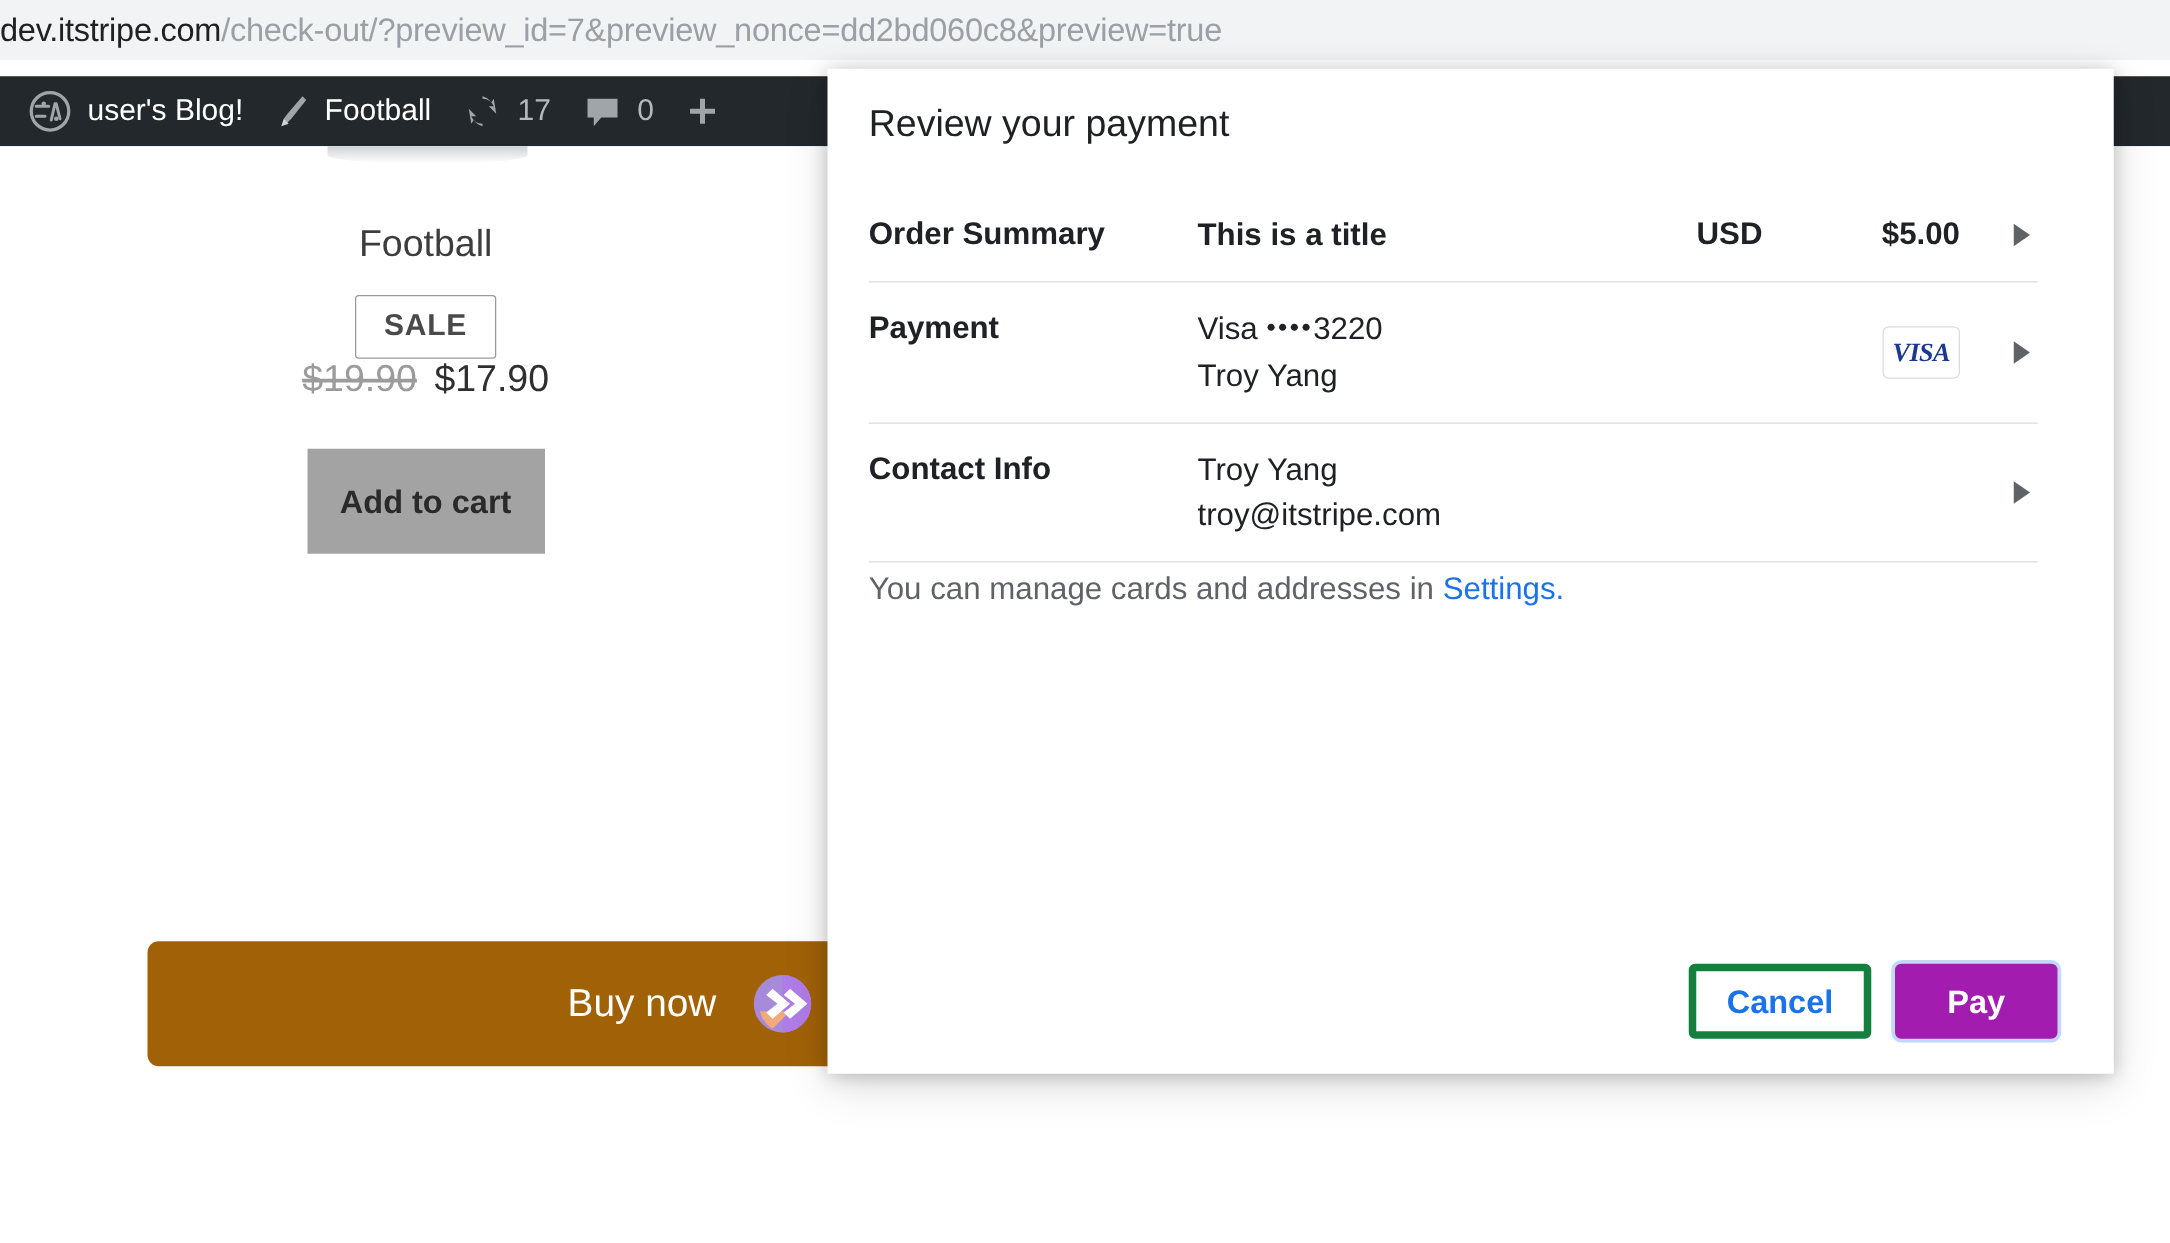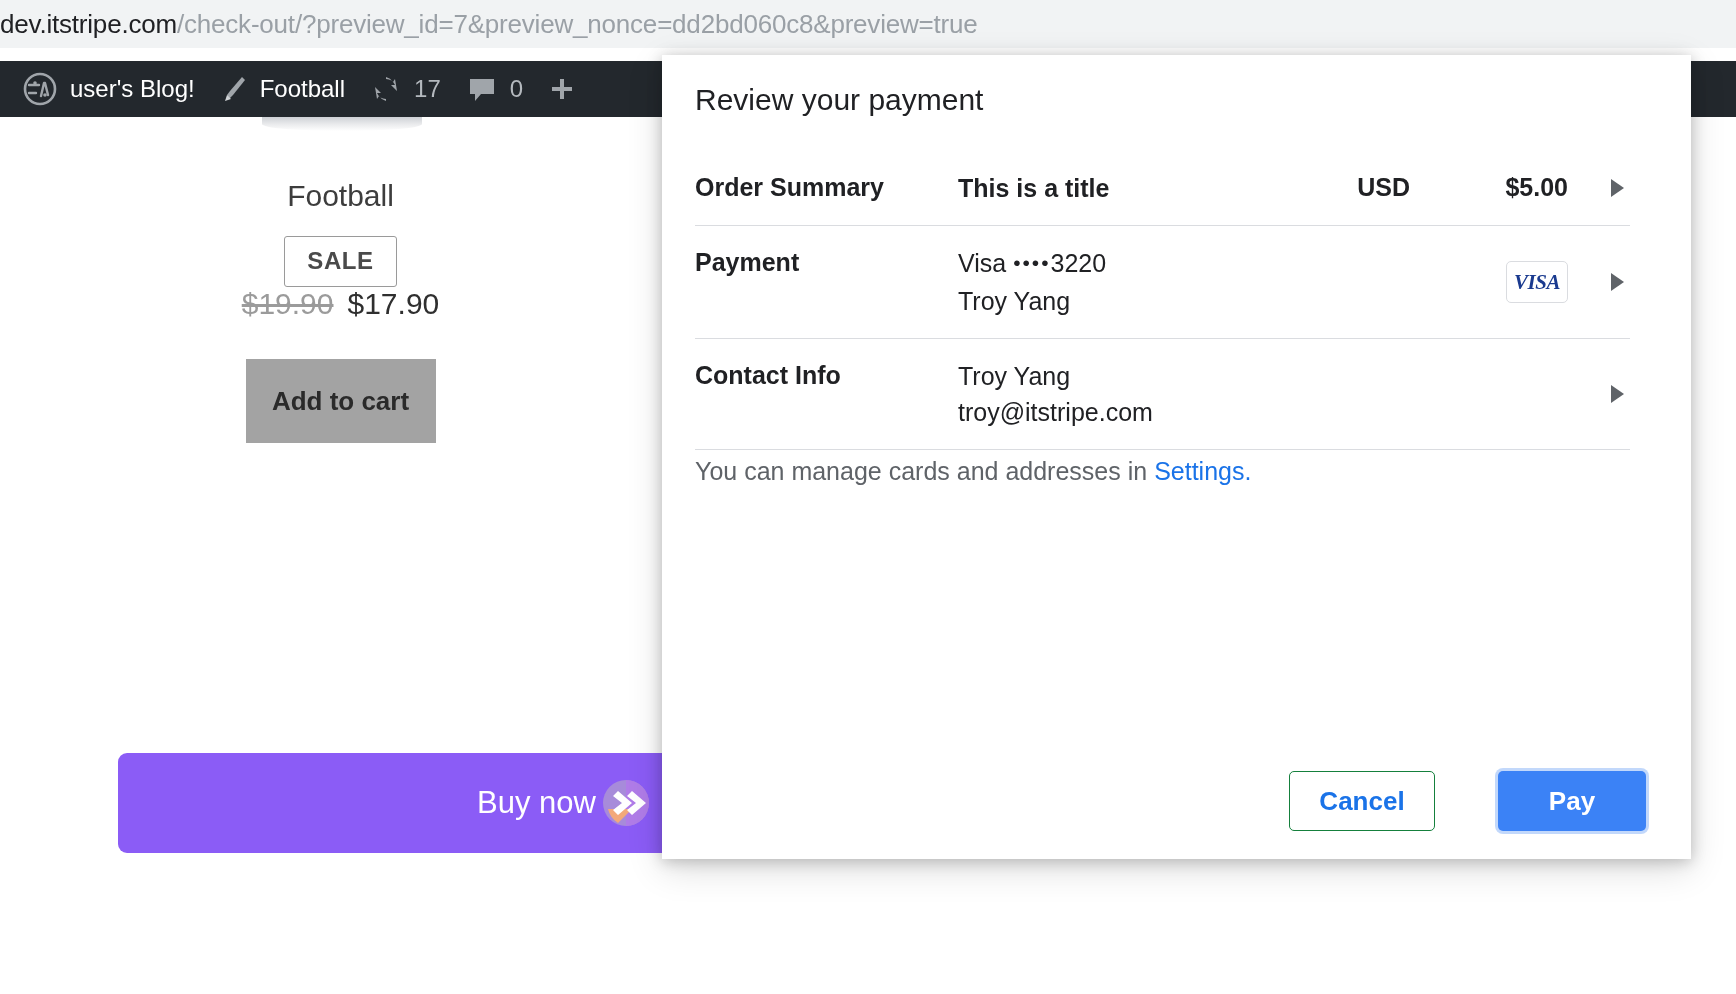--- a/index.html
+++ b/index.html
@@ -130,27 +130,27 @@
     font-size: 26px;
     font-family: "Liberation Sans", sans-serif;
     cursor: pointer;
   }
 
   
   #buynow {
     position: absolute;
     left: 118px; top: 636px;
     width: 560px; height: 100px;
-    background: #8b5cf6;
+    background: #a16207;
     border-radius: 9px;
     display: flex;
     align-items: center;
     justify-content: flex-end;
     padding-right: 28px;
-    gap: 6px;
+    gap: 29px;
     cursor: pointer;
   }
   #buynow .bn-label {
     color: #ffffff;
     font-size: 31px;
     line-height: 34px;
   }
   #buynow .bn-icon { width: 48px; height: 48px; display: block; }
 
   
@@ -300,32 +300,31 @@
   .btn {
     font-family: "Liberation Sans", sans-serif;
     font-size: 26px;
     line-height: 28px;
     border-radius: 5px;
     cursor: pointer;
   }
   .btn-cancel {
     width: 146px; height: 60px;
     background: #ffffff;
-    border: 1px solid #15803d;
+    border: 6px solid #15803d;
     color: #1a73e8;
     font-weight: 700;
   }
   .btn-pay {
-    width: 148px; height: 60px;
-    background: #3b82f6;
+    width: 130px; height: 60px;
+    background: #a21caf;
     border: 0;
     color: #ffffff;
     font-weight: 700;
     box-shadow: 0 0 0 3px rgba(66,133,244,.32);
-    margin-left: 44px;
   }
 </style>
 </head>
 <body>
 
 <div id="screen">
 
   <div id="urlbar">
     <div class="url-text"><span class="url-host">dev.itstripe.com</span><span>/check-out/?preview_id=7&amp;preview_nonce=dd2bd060c8&amp;preview=true</span></div>
   </div>

